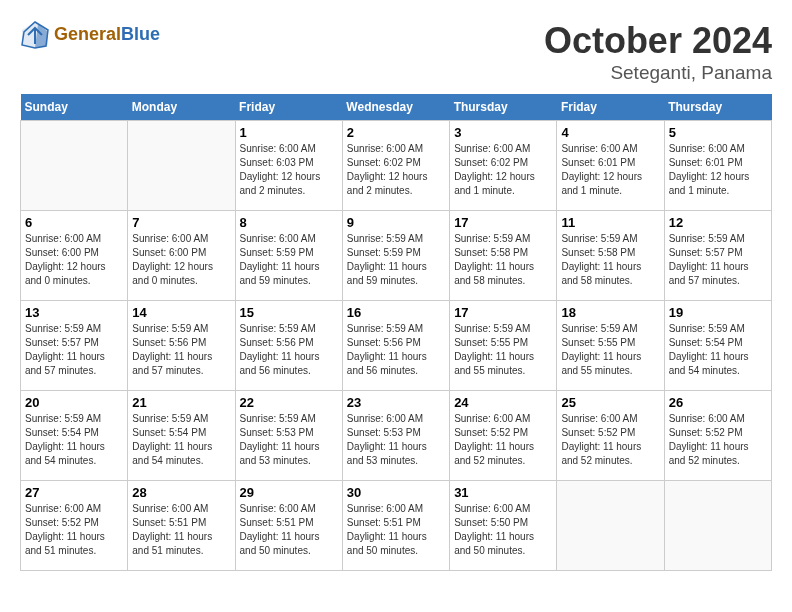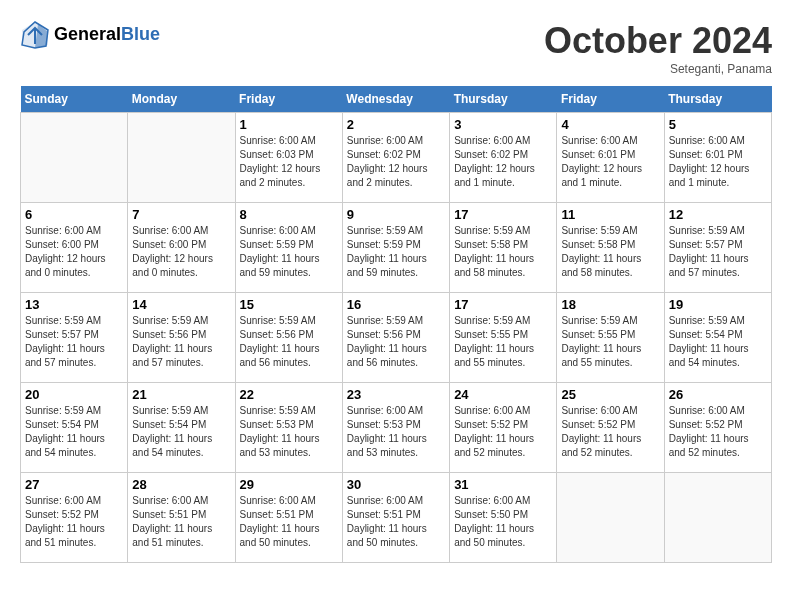--- a/index.html
+++ b/index.html
@@ -18,38 +18,38 @@
     }
     .logo {
       display: flex;
       align-items: center;
     }
     .logo-text {
       font-size: 18px;
       font-weight: bold;
       line-height: 1.2;
     }
-    .logo-general { color: #000000; }
+    .logo-general { color: #a16207; }
     .logo-blue { color: #2e6db4; }
     .logo-icon {
       width: 30px;
       height: 30px;
       margin-right: 4px;
     }
     .title-block {
       text-align: right;
     }
     .month-title {
       font-size: 36px;
       font-weight: bold;
       color: #333;
       margin-left: 48px;
     }
     .location {
-      font-size: 12px;
+      font-size: 19px;
       color: #555;
     }
     table {
       width: 100%;
       border-collapse: collapse;
       font-size: 11px;
       margin-top: 8px;
     }
     thead th {
       background-color: #3a7abf;

